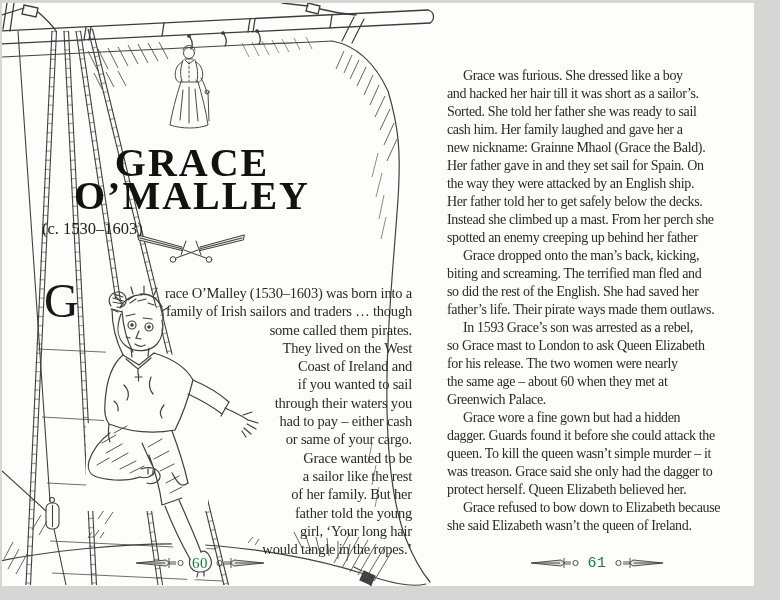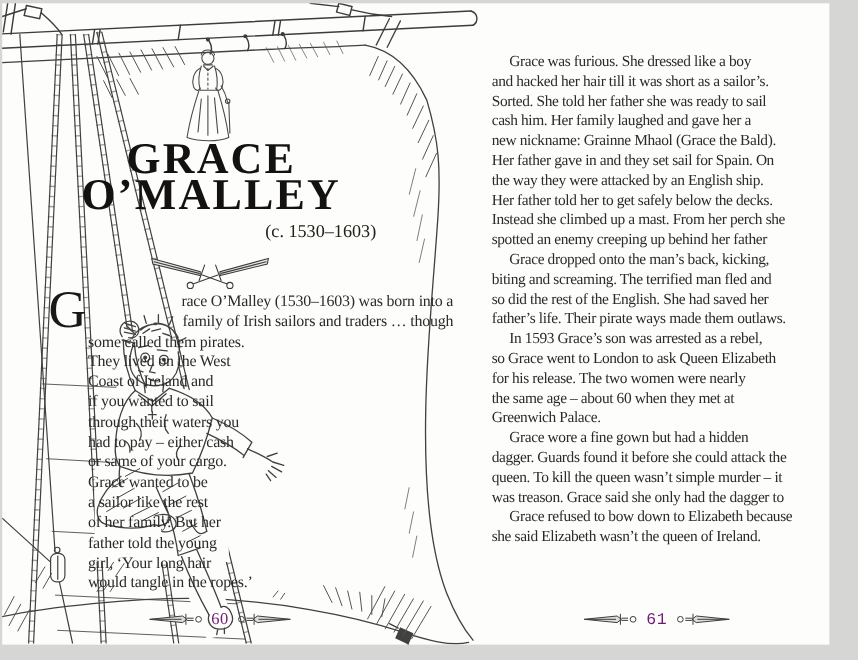--- a/index.html
+++ b/index.html
@@ -1,35 +1,35 @@
 <!DOCTYPE html>
 <html><head>
 <meta charset="utf-8">
 <style>
   html,body{margin:0;padding:0;}
   body{font-family:"Liberation Serif","DejaVu Serif",serif;}
   .frame{position:relative;width:780px;height:600px;background:#d6d6d5;overflow:hidden;}
   .page{position:absolute;left:2px;top:3px;width:752px;height:583px;background:#fdfdfb;color:#2c2a27;}
   .art{position:absolute;left:0;top:0;z-index:1;}
-  .txt{position:absolute;z-index:2;}
+  .txt{position:absolute;z-index:2;margin-top:19px;}
   
   .title{left:40px;top:124px;width:300px;text-align:center;color:#141210;
          font-weight:bold;font-size:40px;line-height:33px;letter-spacing:2px;}
-  .dates{left:40px;top:197px;width:300px;text-align:right;font-size:16.5px;color:#222019;}
+  .dates{left:40px;top:197px;width:300px;text-align:left;font-size:16.5px;color:#222019;}
   .dropcap{left:42px;top:255px;font-size:48px;line-height:48px;color:#1b1918;}
   .lbody{left:78px;top:262px;width:332px;font-size:14.5px;line-height:18.3px;letter-spacing:-0.2px;}
-  .lbody .ll{text-align:left;white-space:nowrap;}
+  .lbody .ll{text-align:right;white-space:nowrap;}
   .lbody .ll.first{text-align:right;}
   
   .rbody{left:445px;top:45px;width:305px;font-size:14px;line-height:18px;letter-spacing:-0.35px;}
   .rbody .rl{white-space:nowrap;}
   .rbody .rl.ind{padding-left:16px;}
   
   .footer{position:absolute;z-index:3;display:flex;align-items:center;justify-content:center;gap:7px;height:16px;}
-  .footer .num{font-size:15px;color:#701a75;letter-spacing:0.5px;}
+  .footer .num{font-size:15px;color:#15803d;letter-spacing:0.5px;}
   .f-left{left:118px;top:552px;width:160px;}
   .f-right{left:515px;top:552px;width:160px;font-family:Liberation Mono, monospace;}
 </style>
 </head>
 <body>
 
 <div class="frame">
 <div class="page">
 
   <svg class="art" width="440" height="583" viewBox="0 0 440 583">
@@ -177,28 +177,29 @@
     <div class="rl">Her father gave in and they set sail for Spain. On</div>
     <div class="rl">the way they were attacked by an English ship.</div>
     <div class="rl">Her father told her to get safely below the decks.</div>
     <div class="rl">Instead she climbed up a mast. From her perch she</div>
     <div class="rl">spotted an enemy creeping up behind her father</div>
     <div class="rl ind">Grace dropped onto the man’s back, kicking,</div>
     <div class="rl">biting and screaming. The terrified man fled and</div>
     <div class="rl">so did the rest of the English. She had saved her</div>
     <div class="rl">father’s life. Their pirate ways made them outlaws.</div>
     <div class="rl ind">In 1593 Grace’s son was arrested as a rebel,</div>
-    <div class="rl">so Grace went to London to ask Queen Elizabeth</div>
+    <div class="rl">so Grace mast to London to ask Queen Elizabeth</div>
     <div class="rl">for his release. The two women were nearly</div>
     <div class="rl">the same age – about 60 when they met at</div>
     <div class="rl">Greenwich Palace.</div>
     <div class="rl ind">Grace wore a fine gown but had a hidden</div>
     <div class="rl">dagger. Guards found it before she could attack the</div>
     <div class="rl">queen. To kill the queen wasn’t simple murder – it</div>
     <div class="rl">was treason. Grace said she only had the dagger to</div>
+    <div class="rl">protect herself. Queen Elizabeth believed her.</div>
     <div class="rl ind">Grace refused to bow down to Elizabeth because</div>
     <div class="rl">she said Elizabeth wasn’t the queen of Ireland.</div>
   </div>
 
   <div class="footer f-left">
     <svg width="50" height="14" viewBox="0 0 50 14">
       <path d="M1,7 L31,4 L35,7 L31,10 Z" fill="#dcdcda" stroke="#3c3c3c" stroke-width="0.9"></path>
       <path d="M3,7 H30 M34,2 V12 M35,6 H41 M35,8 H41" stroke="#3c3c3c" stroke-width="0.9" fill="none"></path>
       <circle cx="45.5" cy="7" r="2.6" stroke="#3c3c3c" stroke-width="0.9" fill="none"></circle>
     </svg>

